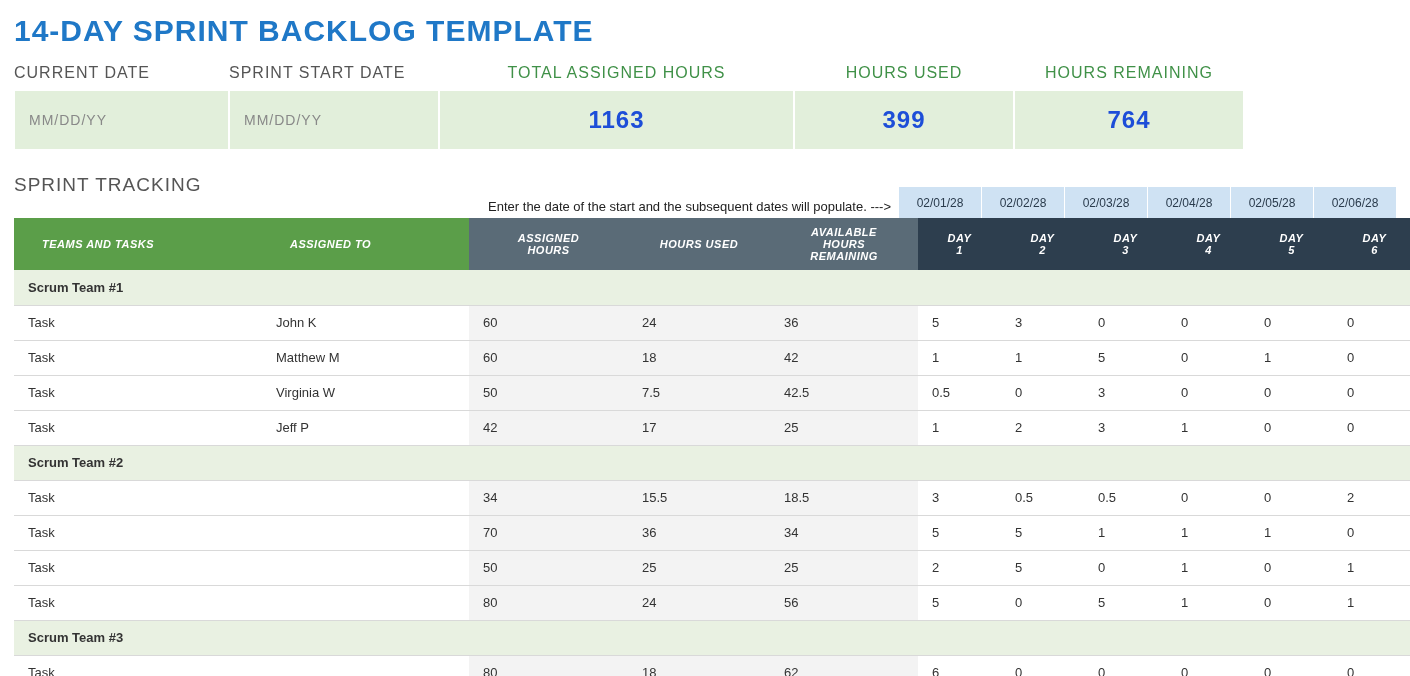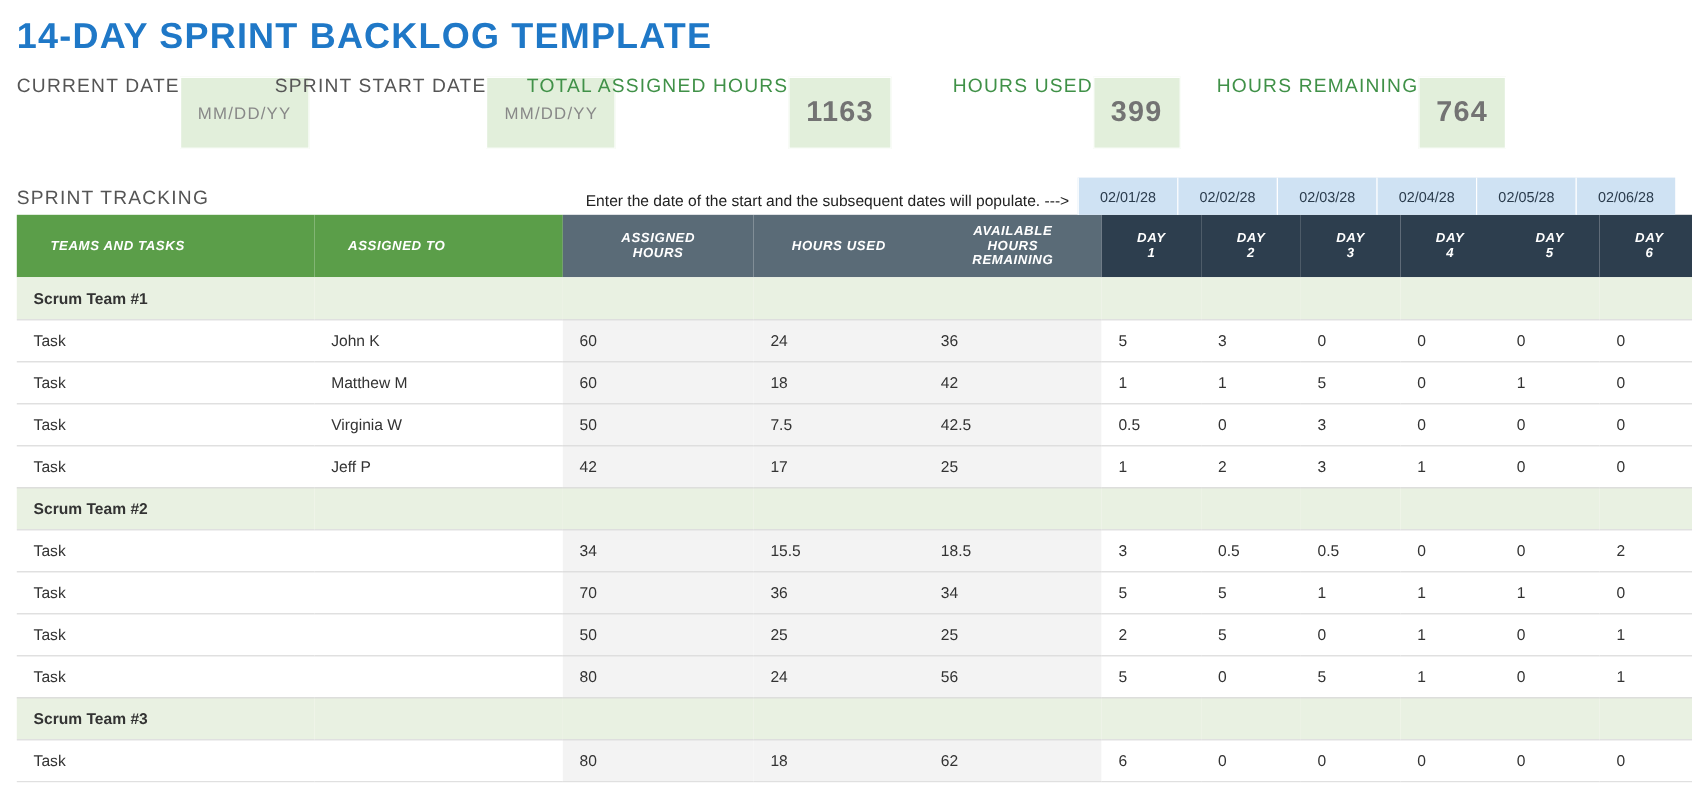--- a/index.html
+++ b/index.html
@@ -1,31 +1,31 @@
 <!DOCTYPE html>
 <html><head>
 <meta charset="utf-8">
 <style>
   * { box-sizing: border-box; margin: 0; padding: 0; }
   body { font-family: "Century Gothic", "Segoe UI", Arial, sans-serif; background: #fff; padding: 14px 14px 0 14px; width: 1410px; font-size: 13px; color: #333; }
   .title { color: #1f78c7; font-size: 30px; font-weight: 700; letter-spacing: 1px; margin-bottom: 16px; }
   .summary { display: flex; margin-bottom: 24px; }
-  .summary-col { display: flex; }
+  .summary-col { display: flex; flex-direction: column; }
   .summary-col.c1 { width: 215px; }
   .summary-col.c2 { width: 210px; }
   .summary-col.c3 { width: 355px; }
   .summary-col.c4 { width: 220px; }
   .summary-col.c5 { width: 230px; }
   .summary-label { color: #409148; font-size: 16px; letter-spacing: 1px; height: 26px; white-space: nowrap; }
   .summary-label.gray { color: #555; }
   .summary-col.c3 .summary-label, .summary-col.c4 .summary-label, .summary-col.c5 .summary-label { text-align: center; }
   .summary-val { background: #e2efdb; height: 60px; display: flex; align-items: center; font-size: 14px; color: #888; padding: 0 14px; border: 1px solid #fff; letter-spacing: 1px; }
-  .summary-val.num { justify-content: center; font-size: 24px; font-weight: 700; color: #737373; }
+  .summary-val.num { justify-content: center; font-size: 24px; font-weight: 700; color: #1d4ed8; }
   .tracking-head { display: flex; align-items: flex-end; }
-  .tracking-label { color: #555; font-size: 16px; letter-spacing: 1px; padding-bottom: 4px; }
+  .tracking-label { color: #555; font-size: 19px; letter-spacing: 1px; padding-bottom: 22px; }
   .hint { font-size: 13px; color: #222; padding-bottom: 4px; }
   .date-row { display: flex; }
   .date-cell { background: #cfe2f3; width: 83px; height: 31px; display: flex; align-items: center; justify-content: center; font-size: 12px; color: #2a3b4c; border-left: 1px solid #fff; }
   table { border-collapse: collapse; width: 100%; table-layout: fixed; }
   col.teams { width: 248px; }
   col.assigned-to { width: 207px; }
   col.ah { width: 159px; }
   col.hu { width: 142px; }
   col.ahr { width: 148px; }
   col.day { width: 83px; }

